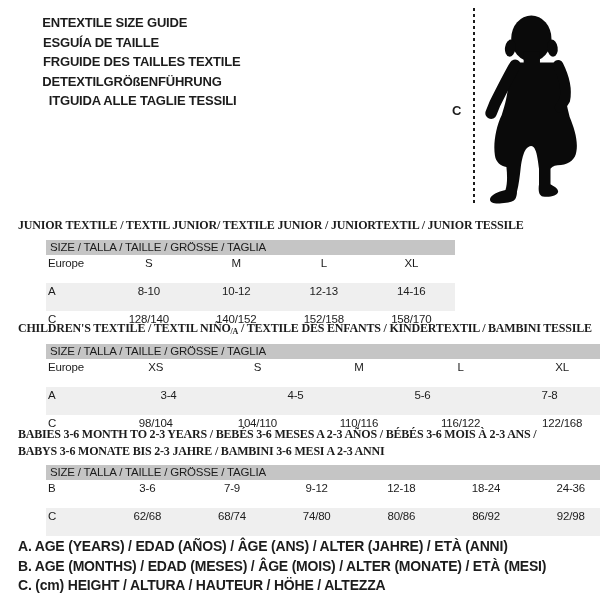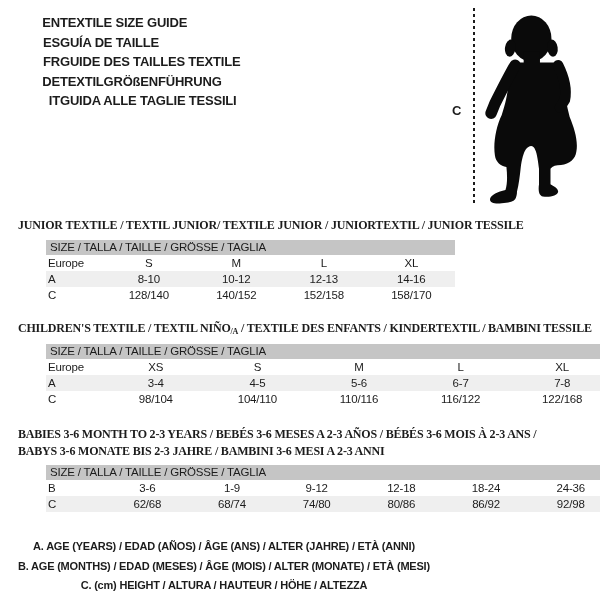--- a/index.html
+++ b/index.html
@@ -23,27 +23,27 @@
   .baby{left:481px;top:4px;}
 
   
   .title{font-weight:bold;font-size:12px;white-space:nowrap;line-height:16.5px;font-family:Liberation Serif, serif;}
   .sub{font-size:8px;vertical-align:-2px;}
 
   
   .tbl{left:18px;margin-left:28px;}
   .bar{background:#c5c5c5;height:15px;line-height:15px;font-size:11.5px;
     padding-left:4px;white-space:nowrap;}
-  .trow{display:flex;height:16px;line-height:16px;font-size:11.5px;}
+  .trow{display:flex;height:28px;line-height:16px;font-size:11.5px;}
   .tlabel{width:57px;padding-left:2px;}
   .tcell{flex:1;text-align:center;}
   .stripe{background:#efefef;}
 
   
-  .foot{left:18px;top:537px;font-weight:bold;font-size:11px;line-height:19.5px;white-space:nowrap;text-align:center;}
+  .foot{left:18px;top:537px;font-weight:bold;font-size:14px;line-height:19.5px;white-space:nowrap;}
 </style>
 </head>
 <body>
 
 <div class="abs lang">
   <div class="lang-row">
     <span class="lang-code">EN</span>
     <span>TEXTILE SIZE GUIDE</span>
   </div>
   <div class="lang-row">
@@ -139,21 +139,20 @@
     <div class="tcell">S</div>
     <div class="tcell">M</div>
     <div class="tcell">L</div>
     <div class="tcell">XL</div>
   </div>
   <div class="trow stripe">
     <div class="tlabel">A</div>
     <div class="tcell">3-4</div>
     <div class="tcell">4-5</div>
     <div class="tcell">5-6</div>
-    <div class="tcell">6-7</div>
     <div class="tcell">7-8</div>
   </div>
   <div class="trow">
     <div class="tlabel">C</div>
     <div class="tcell">98/104</div>
     <div class="tcell">104/110</div>
     <div class="tcell">110/116</div>
     <div class="tcell">116/122</div>
     <div class="tcell">122/168</div>
   </div>
@@ -161,21 +160,21 @@
 
 <div class="abs" style="top:426px;left:18px">
   <div class="title">BABIES 3-6 MONTH TO 2-3 YEARS / BEBÉS 3-6 MESES A 2-3 AÑOS / BÉBÉS 3-6 MOIS À 2-3 ANS /</div>
   <div class="title">BABYS 3-6 MONATE BIS 2-3 JAHRE / BAMBINI 3-6 MESI A 2-3 ANNI</div>
 </div>
 <div class="abs tbl" style="top:465px;width:567px">
   <div class="bar">SIZE / TALLA / TAILLE / GRÖSSE / TAGLIA</div>
   <div class="trow">
     <div class="tlabel">B</div>
     <div class="tcell">3-6</div>
-    <div class="tcell">1-9</div>
+    <div class="tcell">7-9</div>
     <div class="tcell">9-12</div>
     <div class="tcell">12-18</div>
     <div class="tcell">18-24</div>
     <div class="tcell">24-36</div>
   </div>
   <div class="trow stripe">
     <div class="tlabel">C</div>
     <div class="tcell">62/68</div>
     <div class="tcell">68/74</div>
     <div class="tcell">74/80</div>

